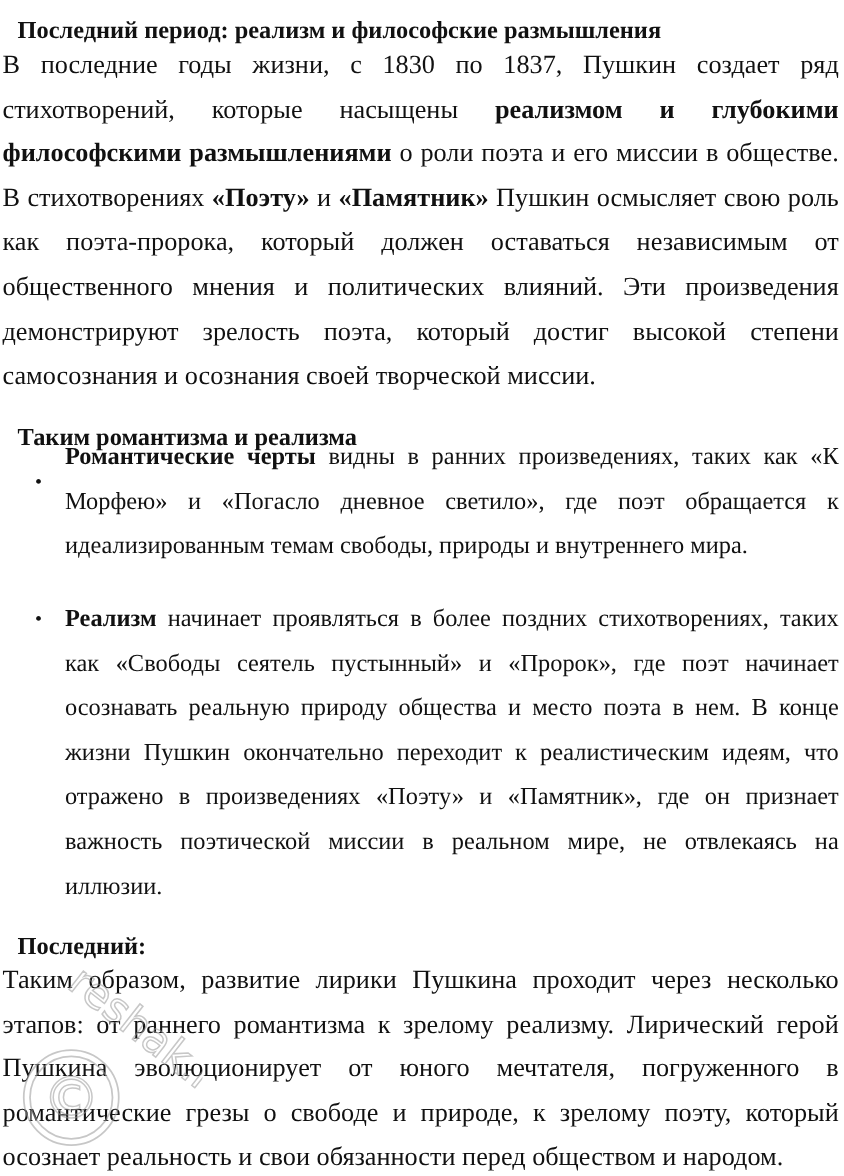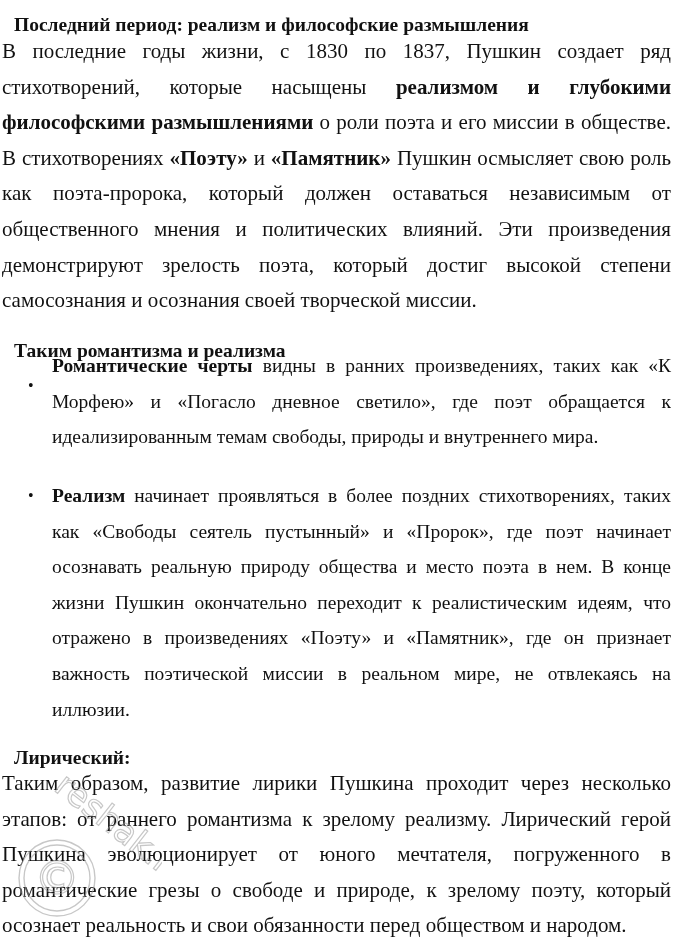--- a/index.html
+++ b/index.html
@@ -41,21 +41,21 @@
   <p class="p" style="top:34px;"><span>В последние годы жизни, с 1830 по 1837, Пушкин создает ряд стихотворений, которые насыщены </span><b>реализмом и глубокими философскими размышлениями</b><span> о роли поэта и его миссии в обществе. В стихотворениях </span><b>«Поэту»</b><span> и </span><b>«Памятник»</b><span> Пушкин осмысляет свою роль как поэта-пророка, который должен оставаться независимым от общественного мнения и политических влияний. Эти произведения демонстрируют зрелость поэта, который достиг высокой степени самосознания и осознания своей творческой миссии.</span></p>
 
   <h2 class="h" style="top:328px;">Таким романтизма и реализма</h2>
 
   <span class="bullet" style="top:368px;">•</span>
   <p class="li" style="top:348px;"><b>Романтические черты</b><span> видны в ранних произведениях, таких как «К Морфею» и «Погасло дневное светило», где поэт обращается к идеализированным темам свободы, природы и внутреннего мира.</span></p>
 
   <span class="bullet" style="top:478px;">•</span>
   <p class="li" style="top:478px;"><b>Реализм</b><span> начинает проявляться в более поздних стихотворениях, таких как «Свободы сеятель пустынный» и «Пророк», где поэт начинает осознавать реальную природу общества и место поэта в нем. В конце жизни Пушкин окончательно переходит к реалистическим идеям, что отражено в произведениях «Поэту» и «Памятник», где он признает важность поэтической миссии в реальном мире, не отвлекаясь на иллюзии.</span></p>
 
-  <h2 class="h" style="top:735px;">Лирический:</h2>
+  <h2 class="h" style="top:735px;">Последний:</h2>
 
   <p class="p" style="top:766px;">Таким образом, развитие лирики Пушкина проходит через несколько этапов: от раннего романтизма к зрелому реализму. Лирический герой Пушкина эволюционирует от юного мечтателя, погруженного в романтические грезы о свободе и природе, к зрелому поэту, который осознает реальность и свои обязанности перед обществом и народом.</p>
 
   <svg class="watermark" viewBox="0 0 150 170">
     <circle cx="45" cy="108" r="38" fill="none" stroke="#9a9a9a" stroke-width="1.4"></circle>
     <circle cx="45" cy="108" r="33" fill="none" stroke="#9a9a9a" stroke-width="1.4"></circle>
     <text x="45" y="124" text-anchor="middle" font-size="46" fill="none" stroke="#9a9a9a" stroke-width="1.2" font-family="DejaVu Sans, sans-serif">©</text>
     <text x="20" y="40" font-size="34" fill="none" stroke="#9a9a9a" stroke-width="1.2" font-family="DejaVu Sans, sans-serif" transform="rotate(38 60 60)">reshak.ru</text>
   </svg>
 

